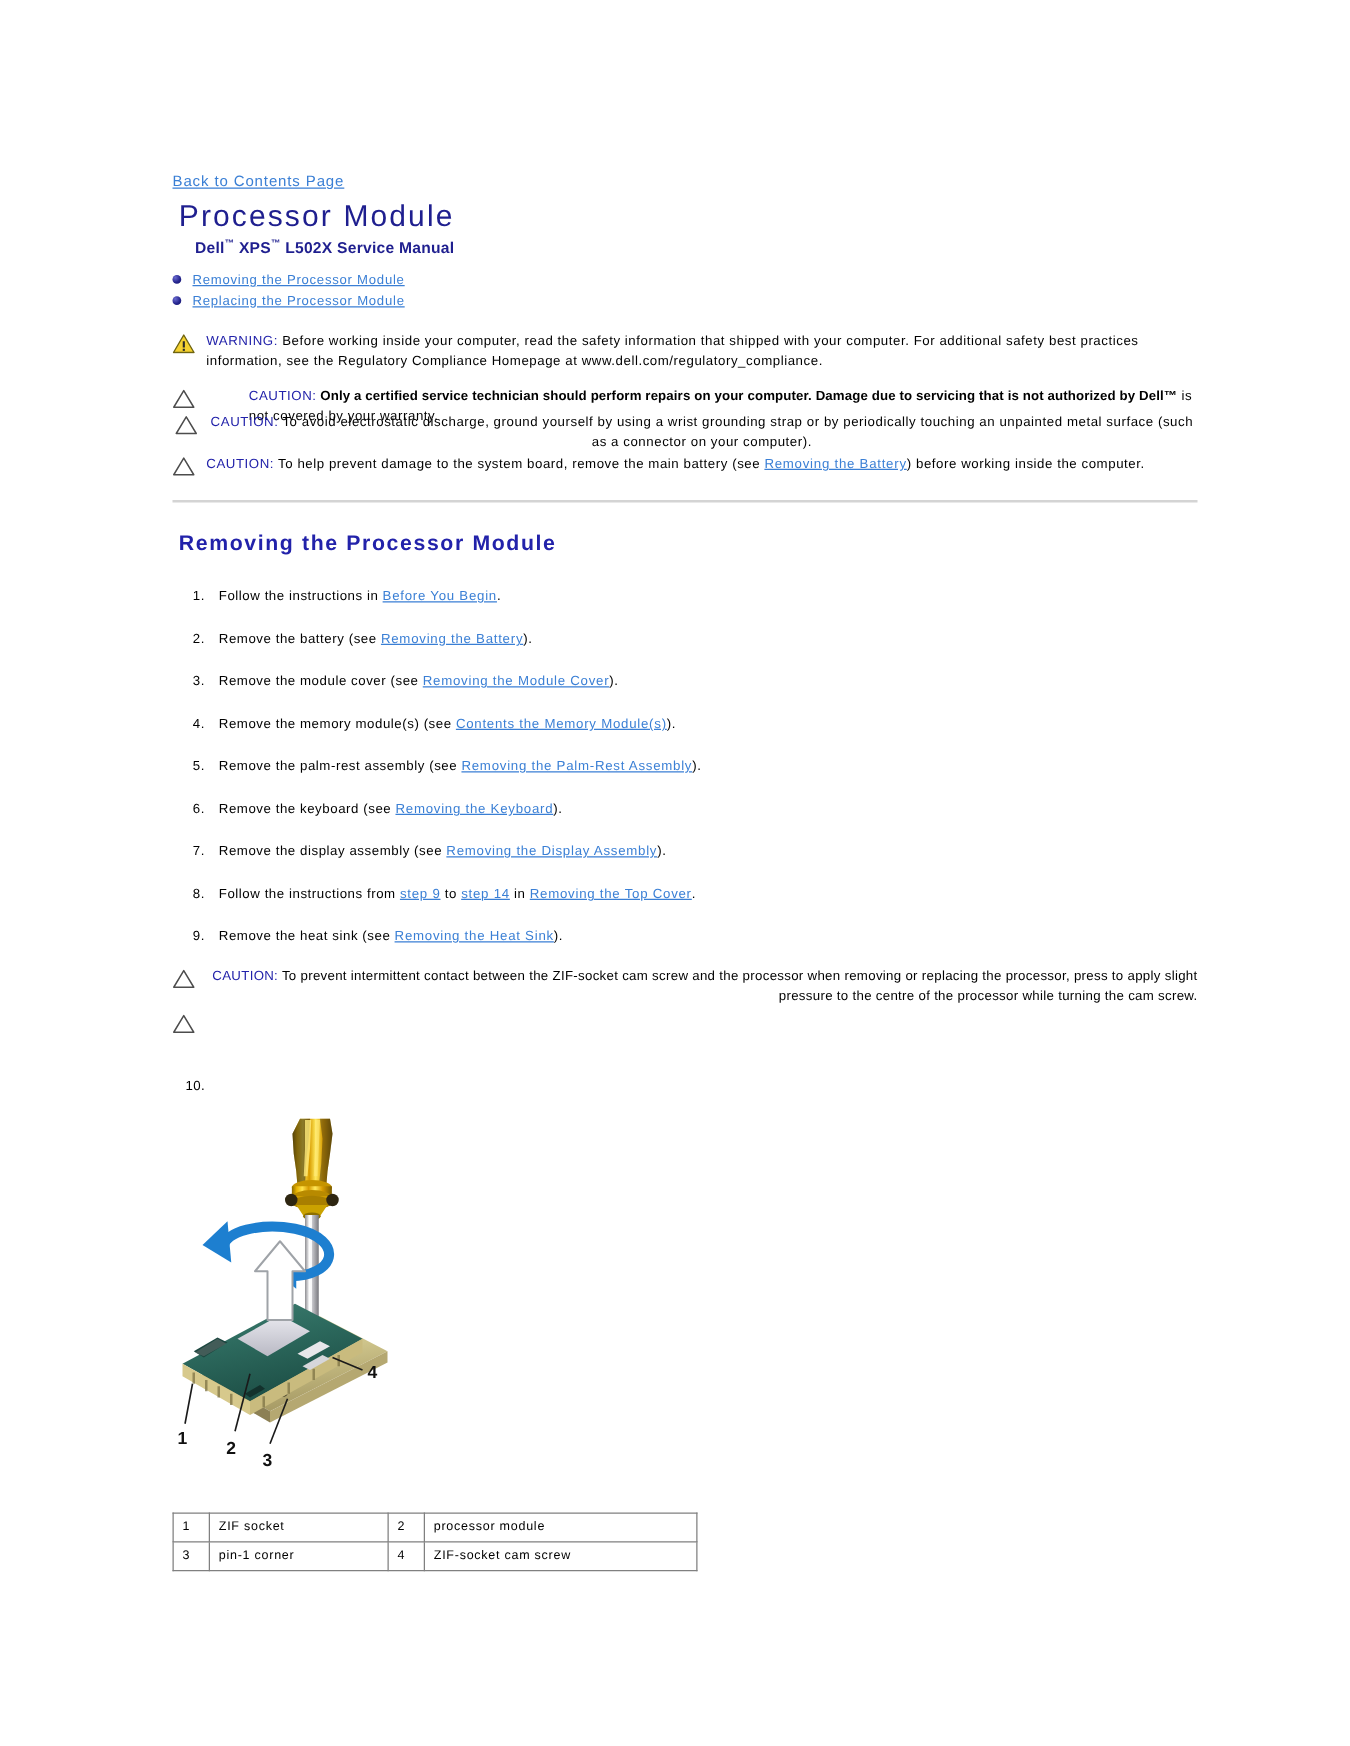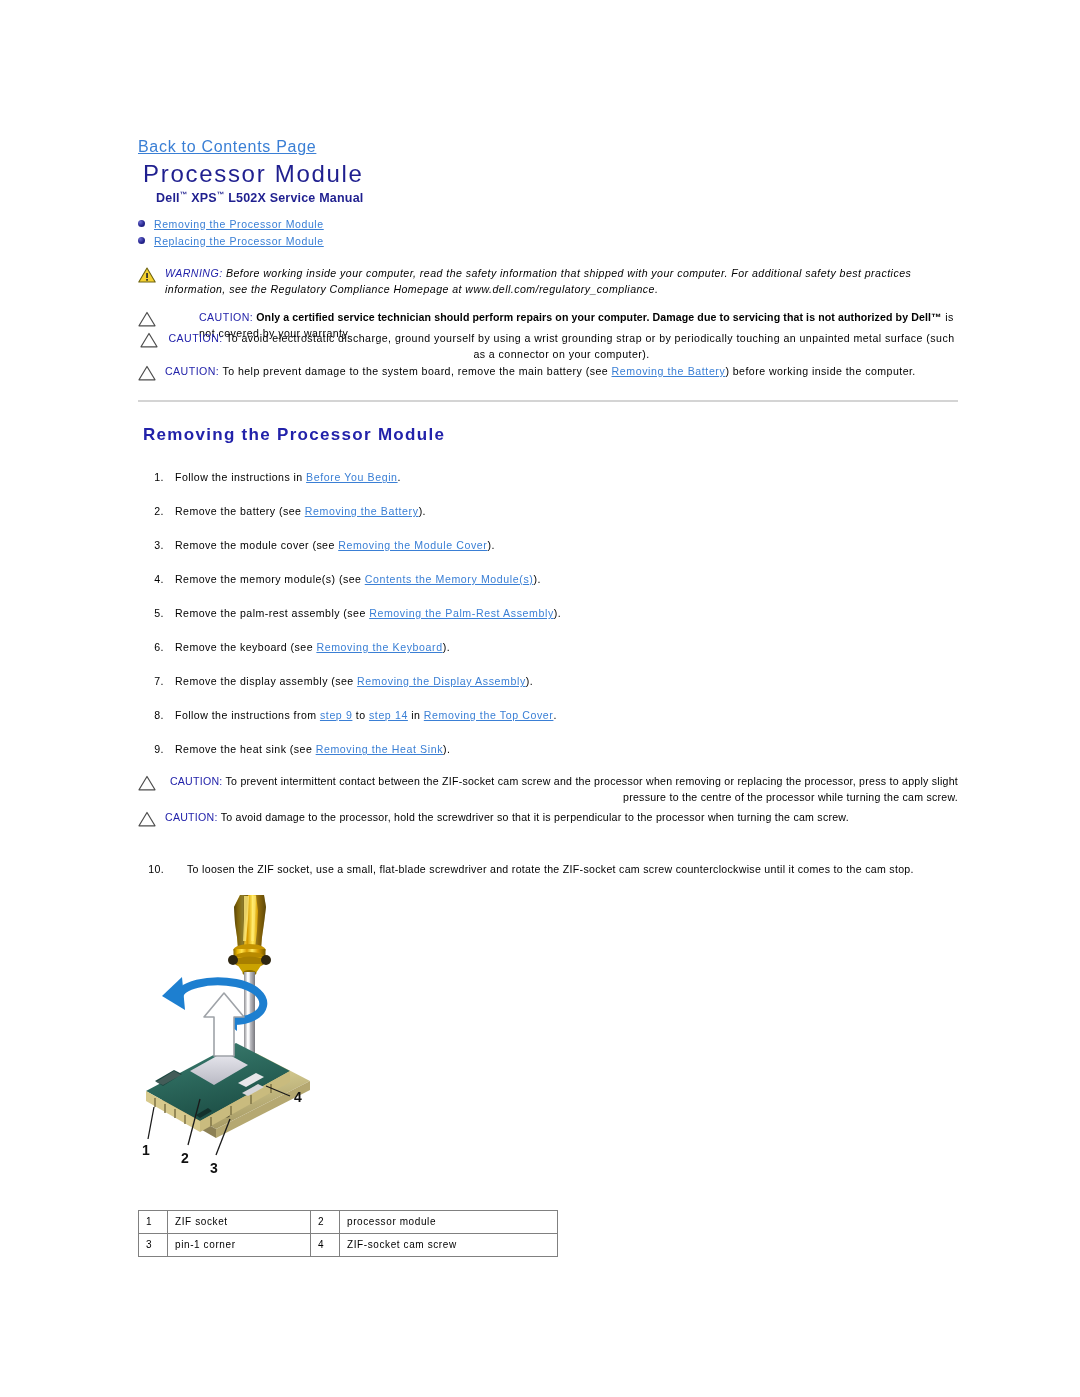--- a/index.html
+++ b/index.html
@@ -23,21 +23,21 @@
   }
   a, .link {
     color: #3a7fd5;
     text-decoration: underline;
     letter-spacing: 0.6px;
   }
   .backlink {
     position: absolute;
     left: 0;
     top: 138px;
-    font-size: 16px;
+    font-size: 12px;
     color: #3a7fd5;
     text-decoration: underline;
     letter-spacing: 0.7px;
   }
   .doc-title {
     position: absolute;
     left: 5px;
     top: 160px;
     font-size: 24px;
     color: #1f1f8f;
@@ -206,21 +206,21 @@
     <div class="toc-item">
       <span class="bullet"></span>
       <a class="link" href="#">Removing the Processor Module</a>
     </div>
     <div class="toc-item">
       <span class="bullet"></span>
       <a class="link" href="#">Replacing the Processor Module</a>
     </div>
   </div>
 
-  <div class="notice" style="top:266px;font-style:italic;">
+  <div class="notice" style="top:266px;">
     <div class="tri">
       <svg width="18" height="16" viewBox="0 0 18 16">
         <polygon points="9,1 17.2,15 0.8,15" fill="#f5d130" stroke="#6e6410" stroke-width="1.1" stroke-linejoin="round"></polygon>
         <rect x="8.2" y="6" width="1.7" height="5" fill="#2b2b2b"></rect>
         <rect x="8.2" y="12" width="1.7" height="1.7" fill="#2b2b2b"></rect>
       </svg>
     </div>
     <div class="body"><span class="lbl-warning">WARNING:</span><span> Before working inside your computer, read the safety information that shipped with your computer. For additional safety best practices information, see the Regulatory Compliance Homepage at www.dell.com/regulatory_compliance.</span></div>
   </div>
 
@@ -312,26 +312,24 @@
     </div>
     <div class="body" style="letter-spacing:0.25px;text-align:right;"><span class="lbl-caution">CAUTION:</span><span> To prevent intermittent contact between the ZIF-socket cam screw and the processor when removing or replacing the processor, press to apply slight pressure to the centre of the processor while turning the cam screw.</span></div>
   </div>
 
   <div class="notice" style="top:810px;">
     <div class="tri">
       <svg width="18" height="16" viewBox="0 0 18 16">
         <polygon points="9,1.5 17,14.8 1,14.8" fill="none" stroke="#4d4d4d" stroke-width="1.2" stroke-linejoin="round"></polygon>
       </svg>
     </div>
-    <div class="body" style="letter-spacing:0.25px;"><span class="lbl-caution">CAUTION:</span><span> To avoid damage to the processor, hold the screwdriver so that it is perpendicular to the processor when turning the cam screw.</span></div>
   </div>
 
   <div class="step10">
     <span class="num">10.</span>
-    <span>To loosen the ZIF socket, use a small, flat-blade screwdriver and rotate the ZIF-socket cam screw counterclockwise until it comes to the cam stop.</span>
   </div>
 
   <div class="figure">
     <svg width="340" height="295" viewBox="0 0 340 295">
       <defs>
         <linearGradient id="handle" x1="0" y1="0" x2="1" y2="0">
           <stop offset="0%" stop-color="#8a6a00"></stop>
           <stop offset="12%" stop-color="#e8b400"></stop>
           <stop offset="26%" stop-color="#ffe24a"></stop>
           <stop offset="42%" stop-color="#d79b00"></stop>

